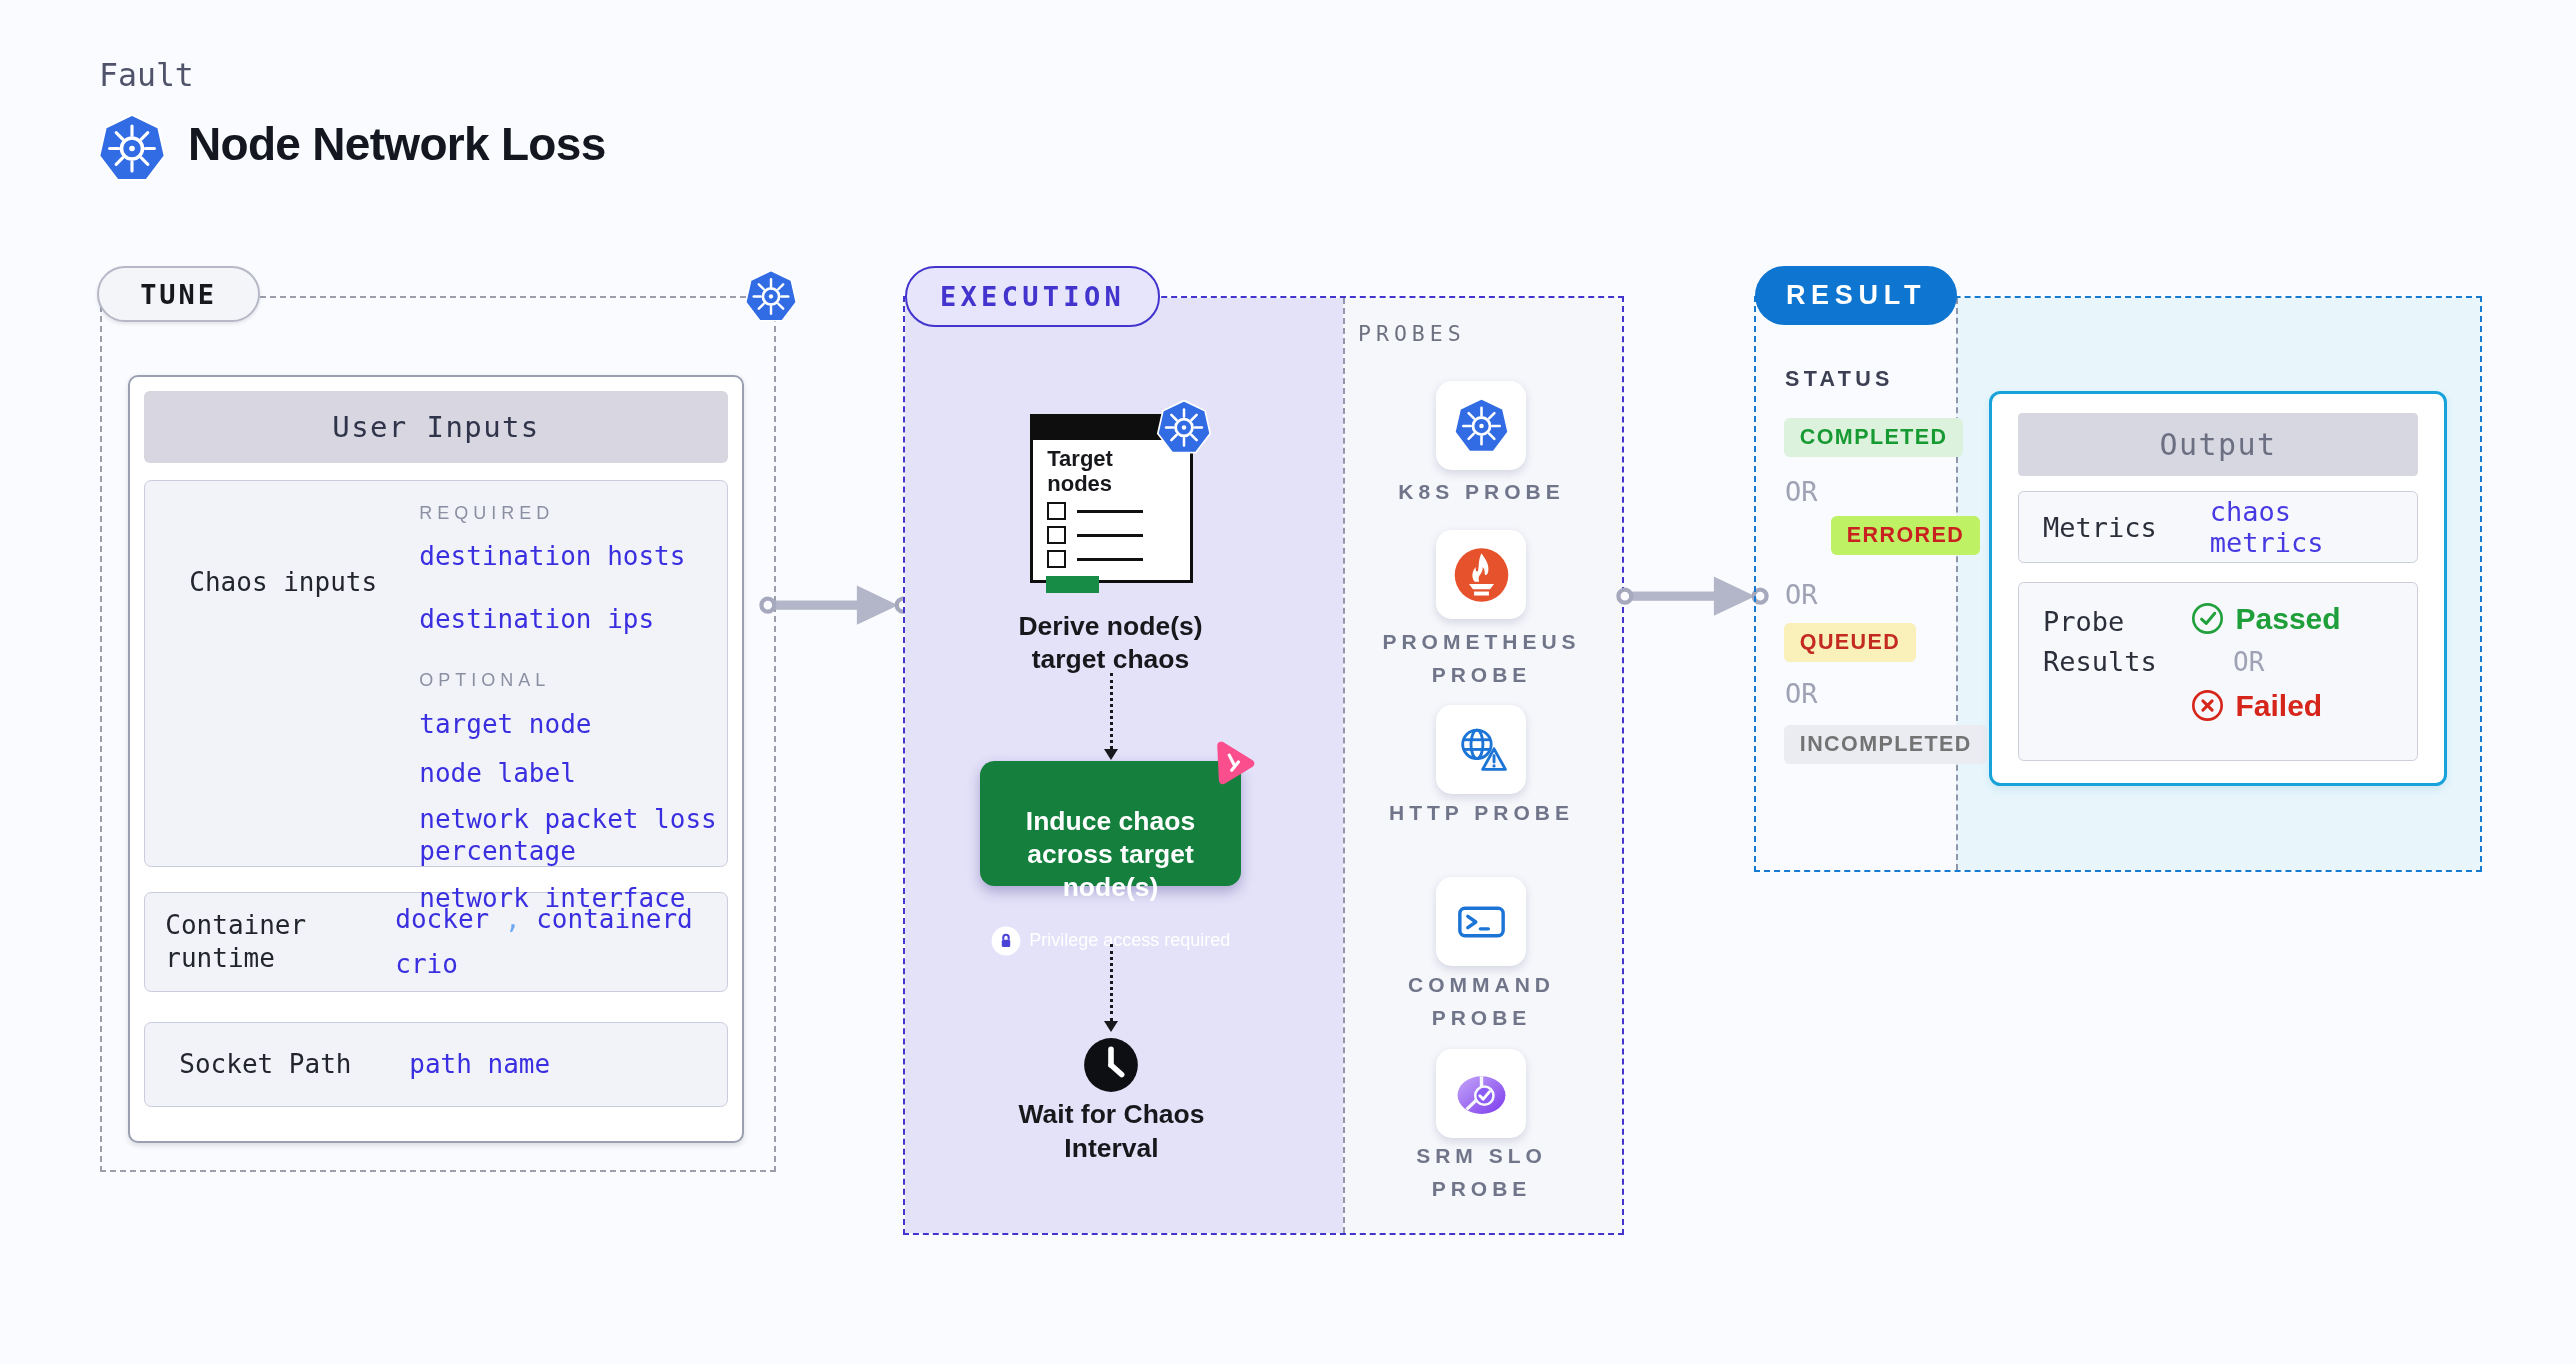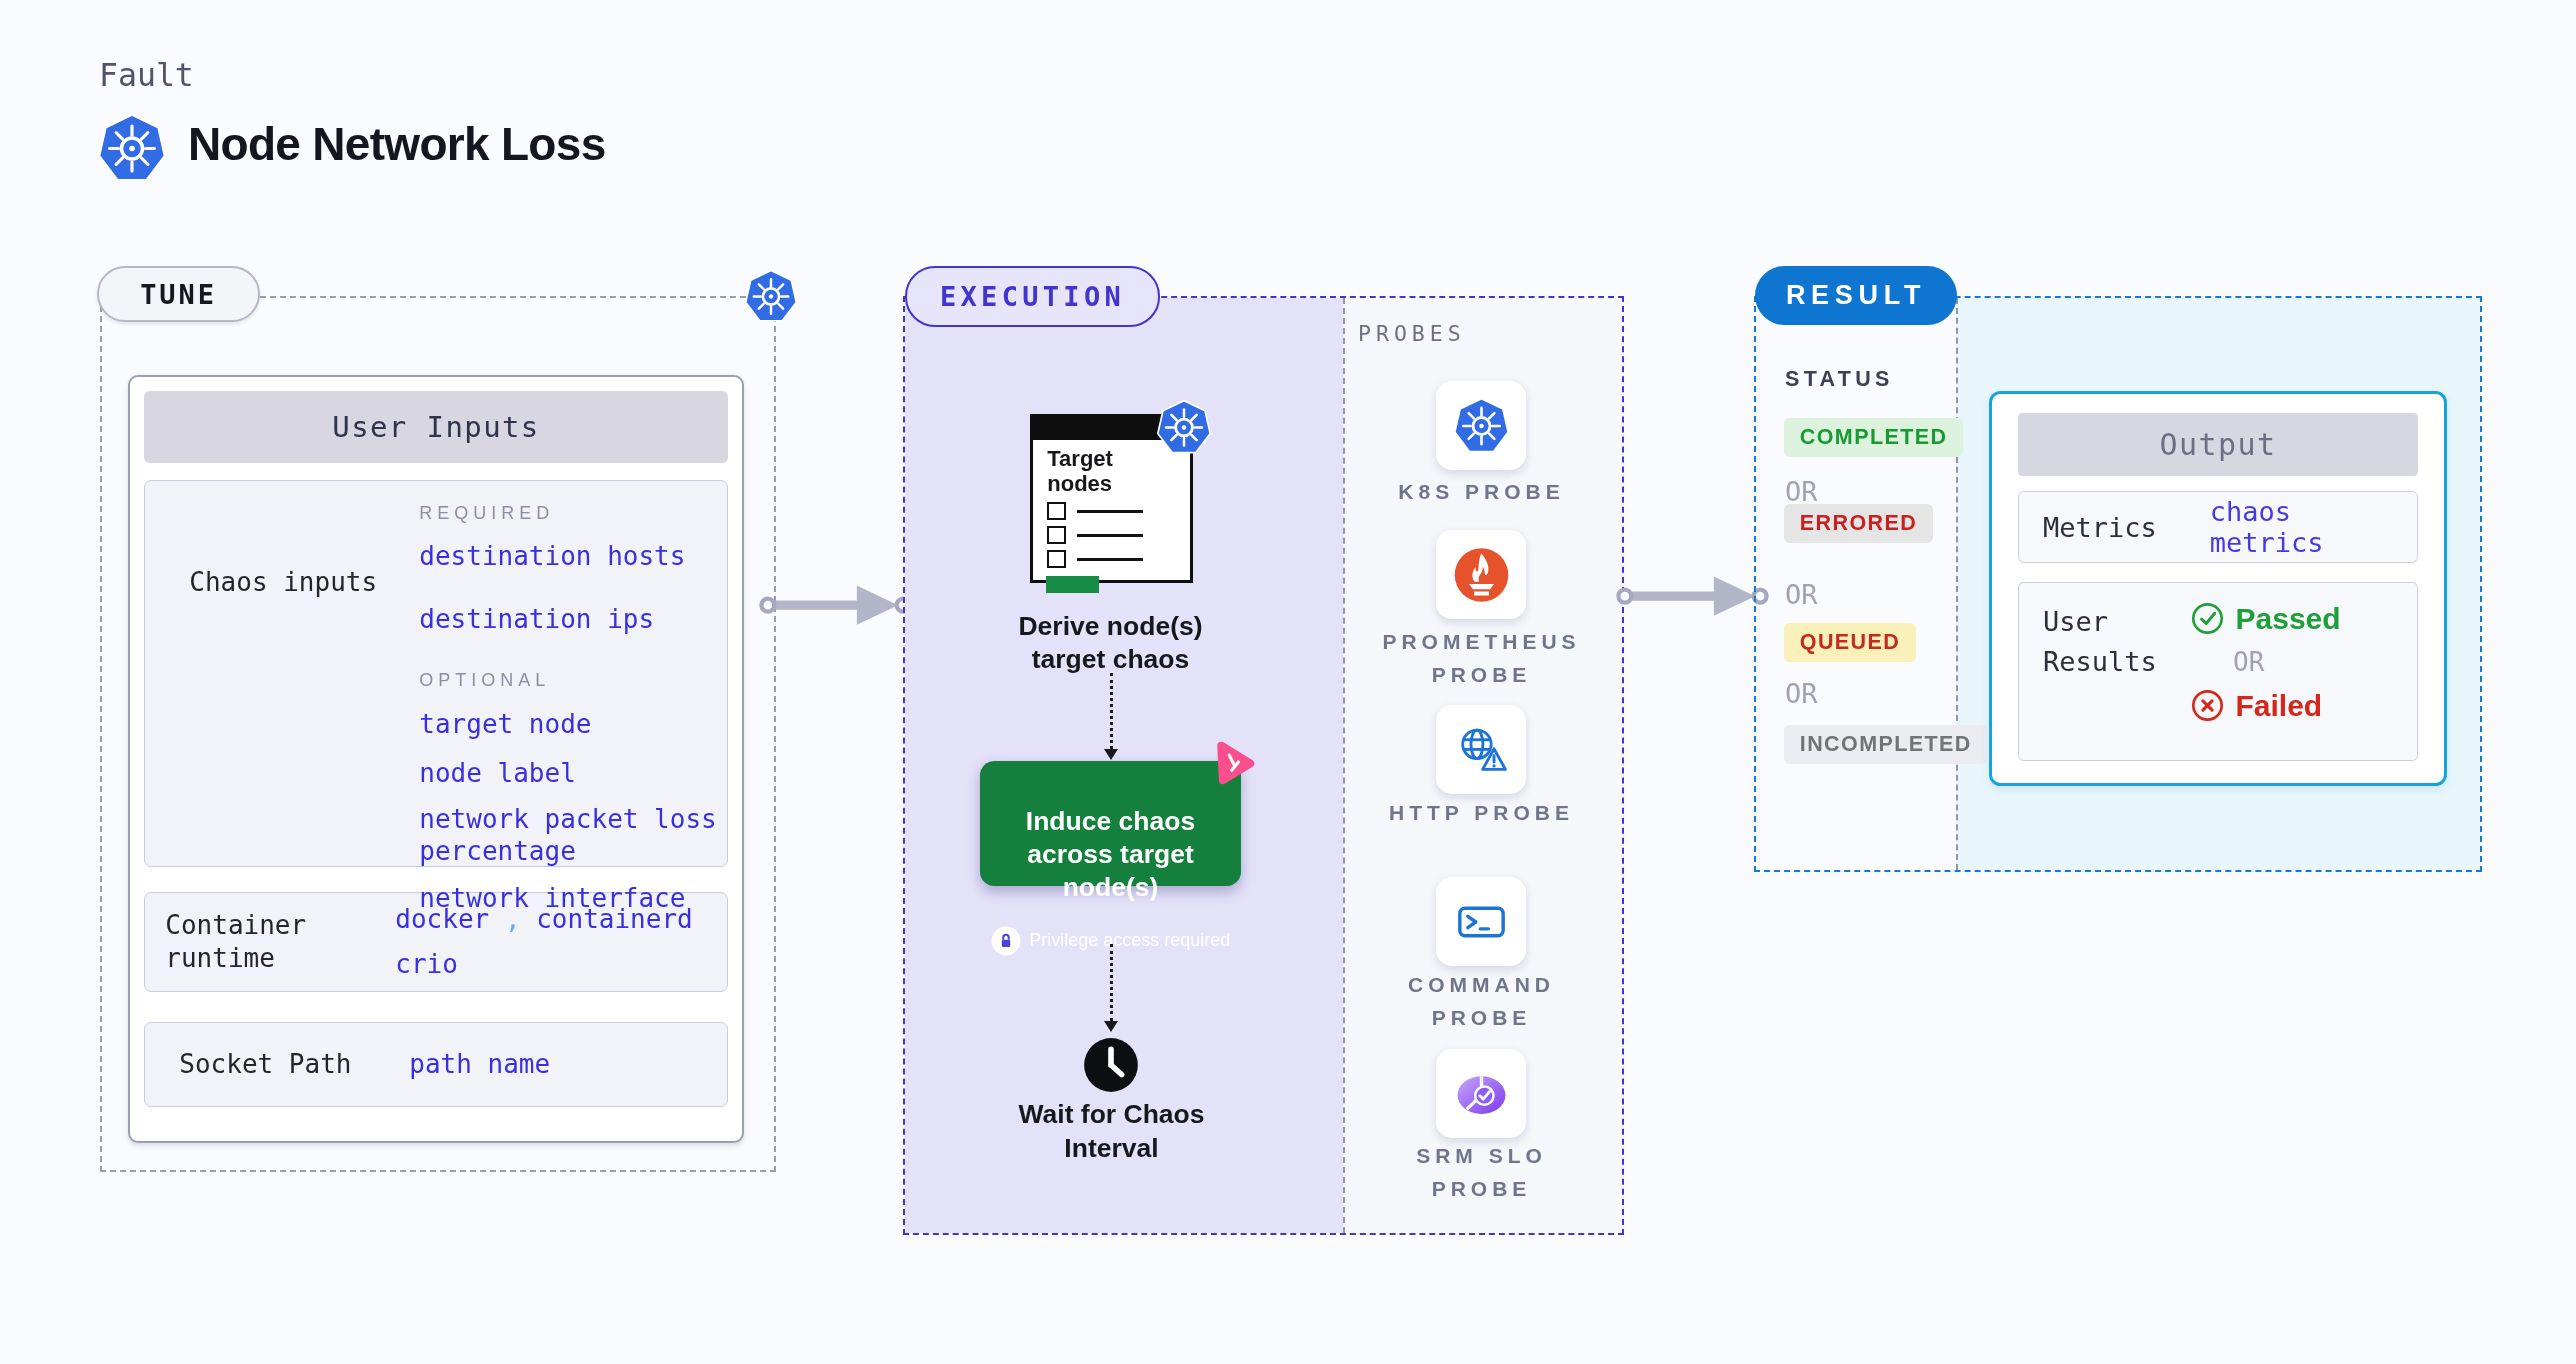--- a/index.html
+++ b/index.html
@@ -92,21 +92,21 @@
   .pt0{top:381px;} .pl0{top:476px;}
   .pt1{top:530px;} .pl1{top:626px;}
   .pt2{top:705px;} .pl2{top:797px;}
   .pt3{top:877px;} .pl3{top:969px;}
   .pt4{top:1049px;} .pl4{top:1140px;}
 
   
   .status-label{left:1785px;top:367px;font-weight:bold;font-size:21.5px;letter-spacing:4.3px;color:#3d4053;}
   .badge{left:1784px;display:inline-block;padding:7.2px 15.8px;border-radius:5.7px;font-weight:bold;font-size:21.5px;letter-spacing:1.4px;}
   .b-success{top:418px;background:#dcf2dd;color:#189a33;}
-  .b-error{top:504px;background:#e5e5e5;color:#c9211f;}
+  .b-error{top:516px;background:#bef264;color:#c9211f;margin-left:47px;}
   .b-warning{top:623px;background:#f9f0ba;color:#c32b20;}
   .b-muted{top:725px;background:#ebecf2;color:#737373;}
   .or{left:1785px;font-family:"DejaVu Sans Mono",monospace;font-size:27px;color:#9fa1b5;}
   .or1{top:476px;} .or2{top:579px;} .or3{top:678px;}
 
   
   .output-card{left:1989px;top:391px;width:458px;height:395px;background:#ffffff;border:3.6px solid #17a3da;
     border-radius:11.5px;padding:18.6px 26px;box-sizing:border-box;box-shadow:0 3.6px 8.6px rgba(23,120,170,.12);}
   .out-header{height:63px;background:#d7d7e1;border-radius:4.3px;display:flex;align-items:center;justify-content:center;
     font-family:"DejaVu Sans Mono",monospace;font-size:30px;color:#6c6f81;letter-spacing:1.4px;}
@@ -370,21 +370,21 @@
   <div class="abs or or3">OR</div>
   <div class="abs badge b-muted">INCOMPLETED</div>
 
   <div class="abs output-card">
     <div class="out-header">Output</div>
     <div class="out-row metrics-row">
       <span class="metrics-label">Metrics</span>
       <span class="metrics-value">chaos metrics</span>
     </div>
     <div class="out-row probe-row">
-      <div class="pr-label">User Results</div>
+      <div class="pr-label">Probe Results</div>
       <div class="pr-values">
         <div class="pr-line">
           <svg viewBox="0 0 46 46" width="33" height="33">
               <use href="#passed"></use>
             </svg>
           <span class="passed-text">Passed</span>
         </div>
         <div class="pr-or">OR</div>
         <div class="pr-line">
           <svg viewBox="0 0 46 46" width="33" height="33">

